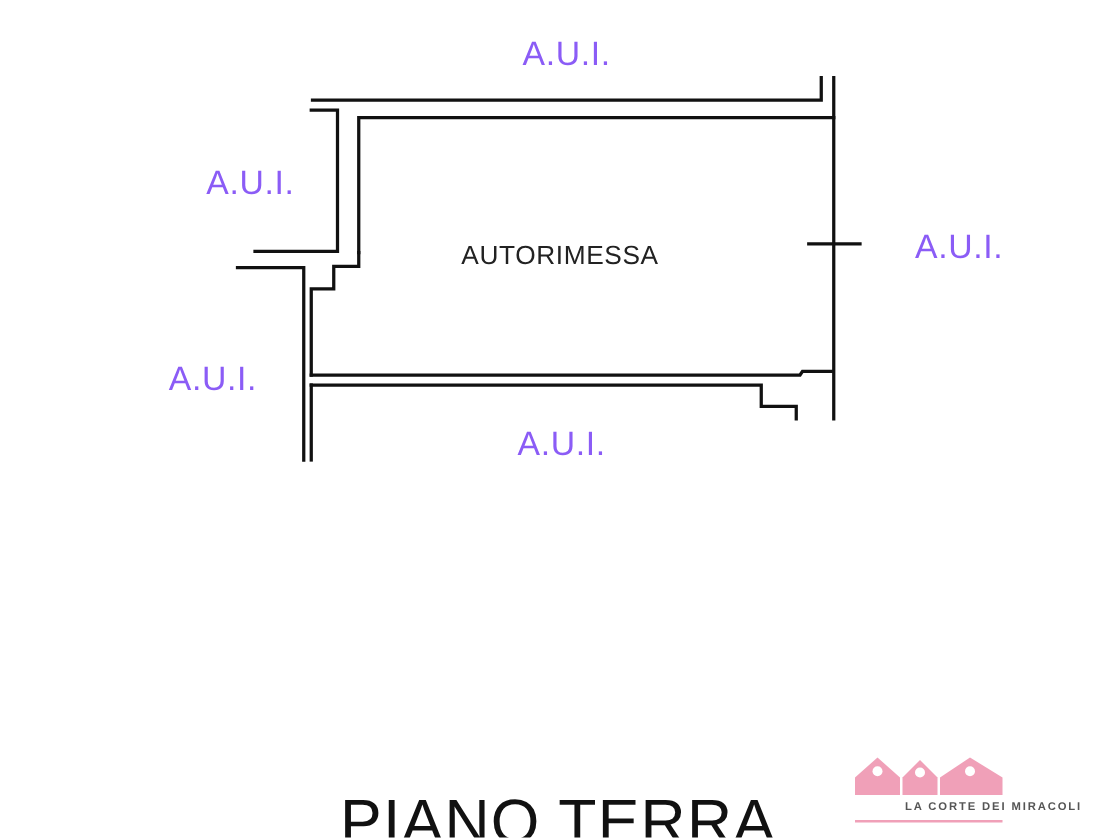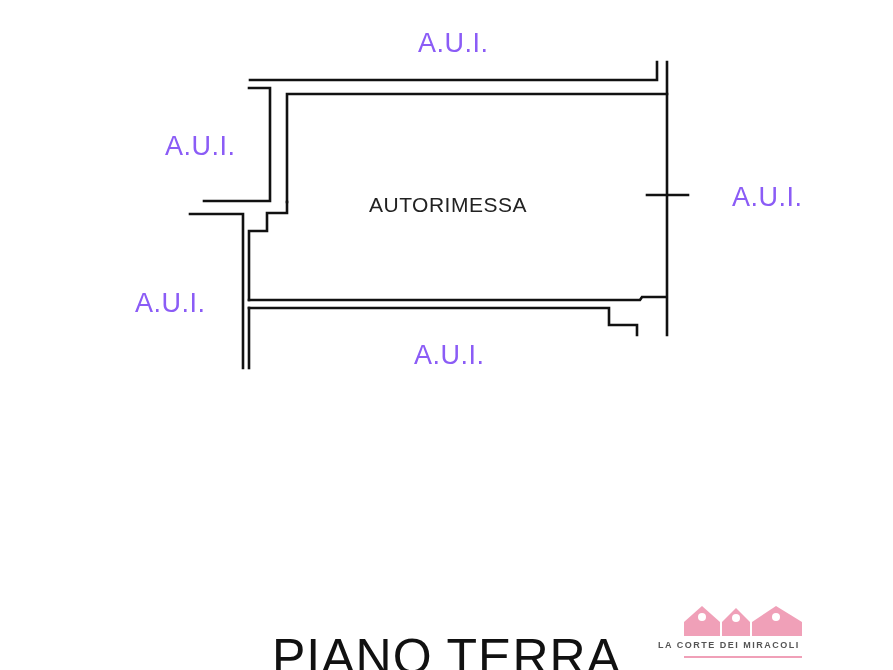--- a/index.html
+++ b/index.html
@@ -3,21 +3,21 @@
 <meta charset="utf-8">
 <style>
   html,body{margin:0;padding:0;background:#ffffff;}
   body{width:893px;height:670px;position:relative;overflow:hidden;font-family:"Liberation Sans",sans-serif;}
   .plan{position:absolute;left:0;top:0;}
   .lbl{position:absolute;color:#8b5cf6;font-family:"Liberation Sans",sans-serif;white-space:nowrap;}
   .aui{font-size:27px;letter-spacing:0.5px;}
   .room{font-size:21px;letter-spacing:0.5px;color:#222;}
   .title{font-size:50px;letter-spacing:1px;color:#111;}
   .logo{position:absolute;left:680px;top:600px;width:128px;height:60px;}
-  .logo-text{position:absolute;left:658px;top:640px;font-size:9px;letter-spacing:1.5px;color:#555;font-weight:bold;font-family:"Liberation Sans",sans-serif;}
+  .logo-text{position:absolute;left:724px;top:640px;font-size:9px;letter-spacing:1.5px;color:#555;font-weight:bold;font-family:"Liberation Sans",sans-serif;}
 </style>
 </head>
 <body>
 
 <svg class="plan" width="893" height="670" viewBox="0 0 893 670">
   <g stroke="#111" stroke-width="2.6" fill="none" stroke-linecap="square">
 
     <polyline points="250,80 657,80 657,62"></polyline>
 
     <polyline points="287,202 287,94 667,94"></polyline>

